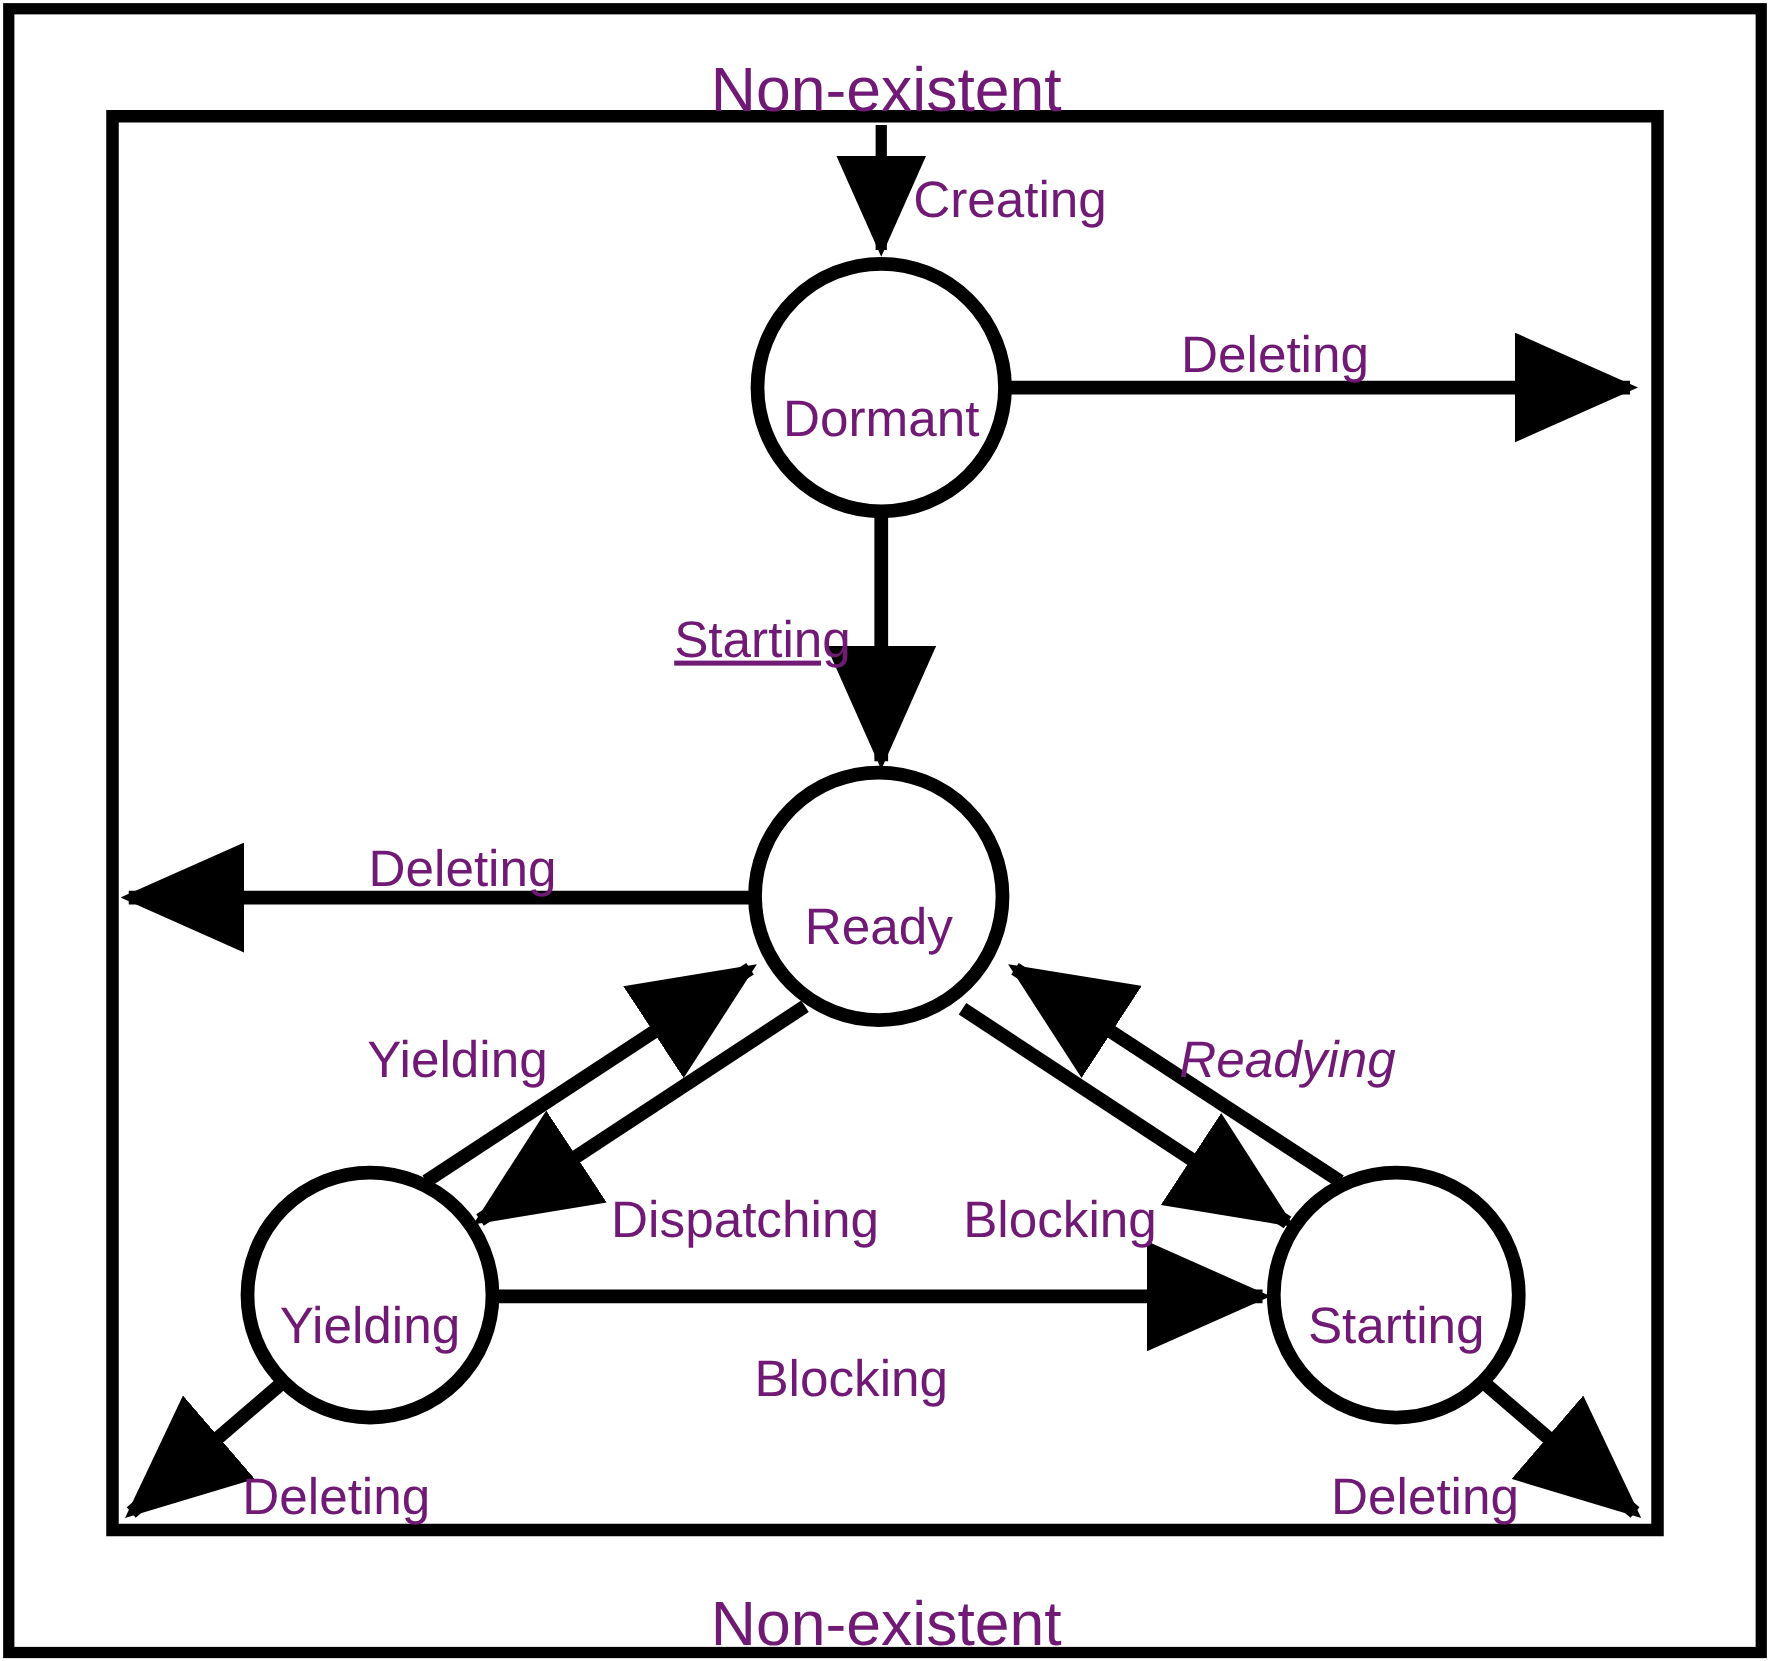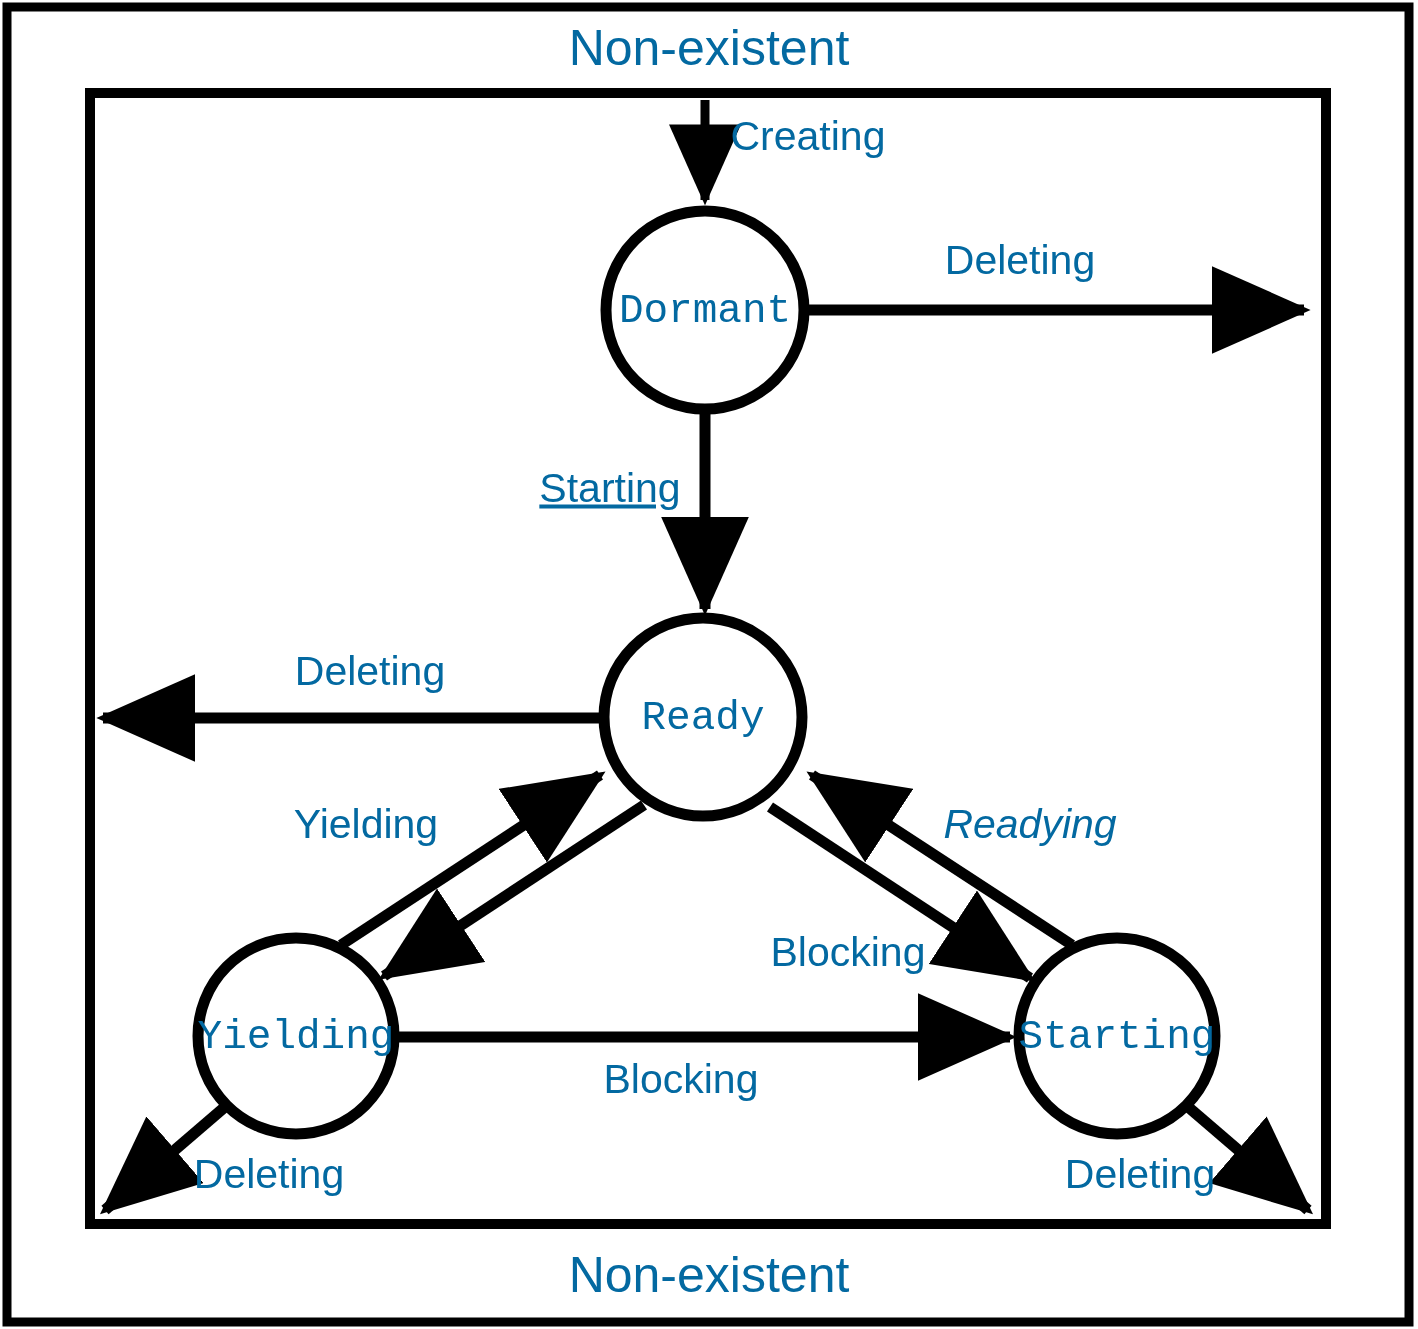--- a/index.html
+++ b/index.html
@@ -20,29 +20,29 @@
     position: absolute;
     left: 0;
     top: 0;
     width: 1418px;
     height: 1329px;
   }
   .lbl {
     position: absolute;
     white-space: nowrap;
     font-family: "Liberation Sans", sans-serif;
-    color: #0369a1;
+    color: #701a75;
     line-height: 1;
+    margin-top: 24px;
   }
   .edge-label {
     font-size: 41px;
   }
   .state-label {
     font-size: 41px;
-    font-family: Liberation Mono, monospace;
   }
   .frame-label {
     font-size: 50px;
   }
   .center {
     transform: translate(-50%, -50%);
   }
 </style>
 </head>
 <body>
@@ -94,19 +94,20 @@
   <div class="lbl state-label center" style="left:705px; top:311px;">Dormant</div>
   <div class="lbl state-label center" style="left:703px; top:718px;">Ready</div>
   <div class="lbl state-label center" style="left:296px; top:1037px;">Yielding</div>
   <div class="lbl state-label center" style="left:1117px; top:1037px;">Starting</div>
 
   <div class="lbl edge-label center" style="left:808px; top:136px;">Creating</div>
   <div class="lbl edge-label center" style="left:1020px; top:260px;">Deleting</div>
   <div class="lbl edge-label center" style="left:610px; top:488px;text-decoration:underline;">Starting</div>
   <div class="lbl edge-label center" style="left:370px; top:671px;">Deleting</div>
   <div class="lbl edge-label center" style="left:366px; top:824px;">Yielding</div>
+  <div class="lbl edge-label center" style="left:596px; top:952px;">Dispatching</div>
   <div class="lbl edge-label center" style="left:848px; top:952px;">Blocking</div>
   <div class="lbl edge-label center" style="left:1030px; top:824px;font-style:italic;">Readying</div>
   <div class="lbl edge-label center" style="left:681px; top:1079px;">Blocking</div>
   <div class="lbl edge-label center" style="left:269px; top:1174px;">Deleting</div>
   <div class="lbl edge-label center" style="left:1140px; top:1174px;">Deleting</div>
 
 </div>
 
 </body></html>

